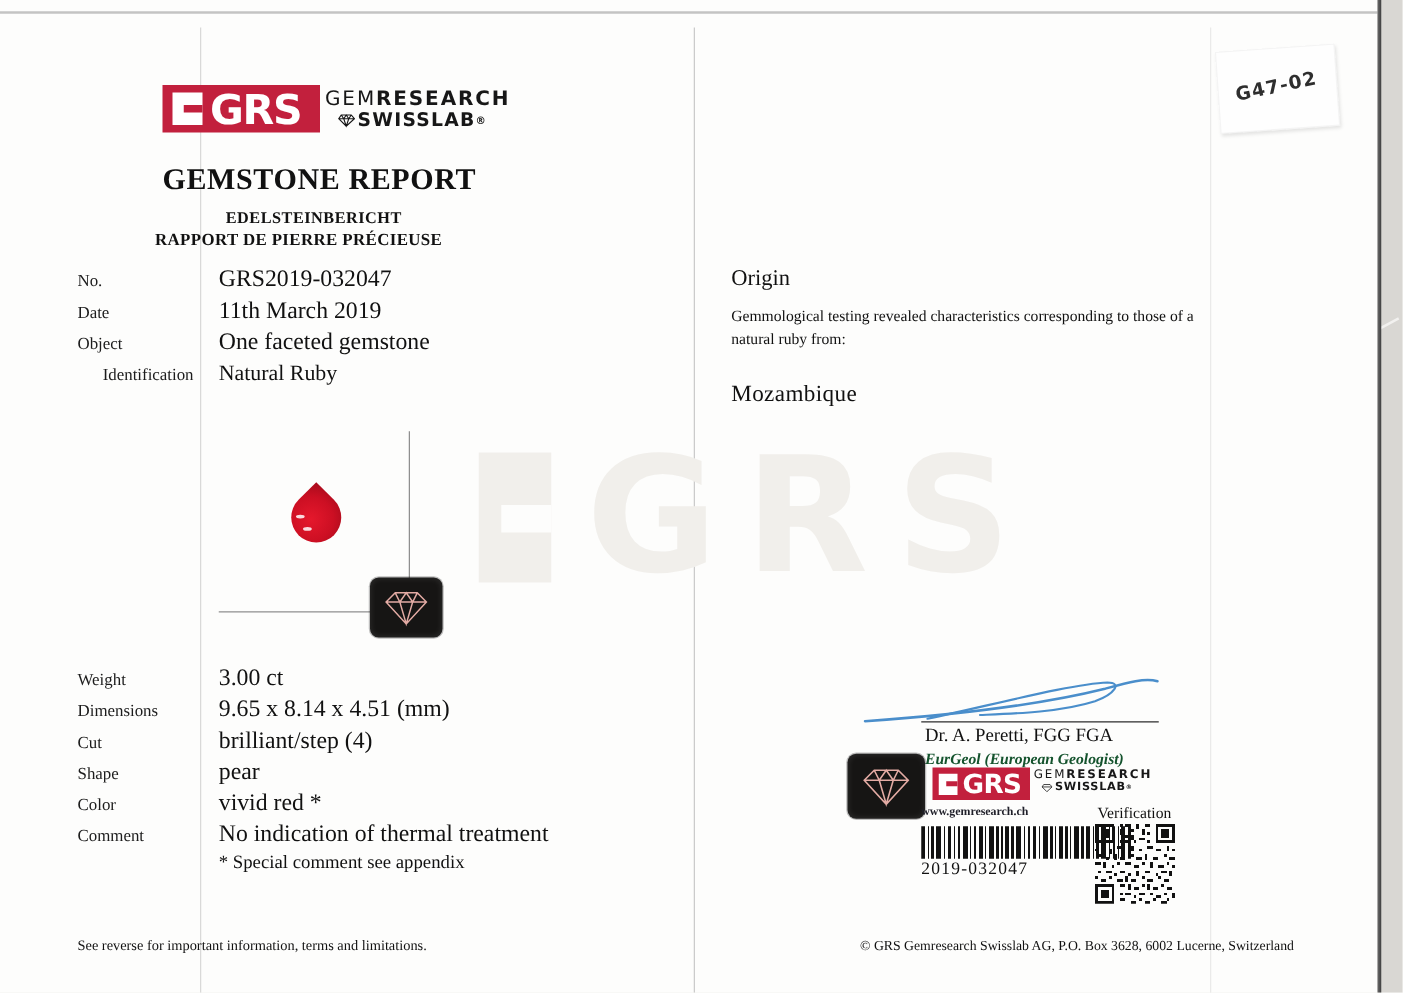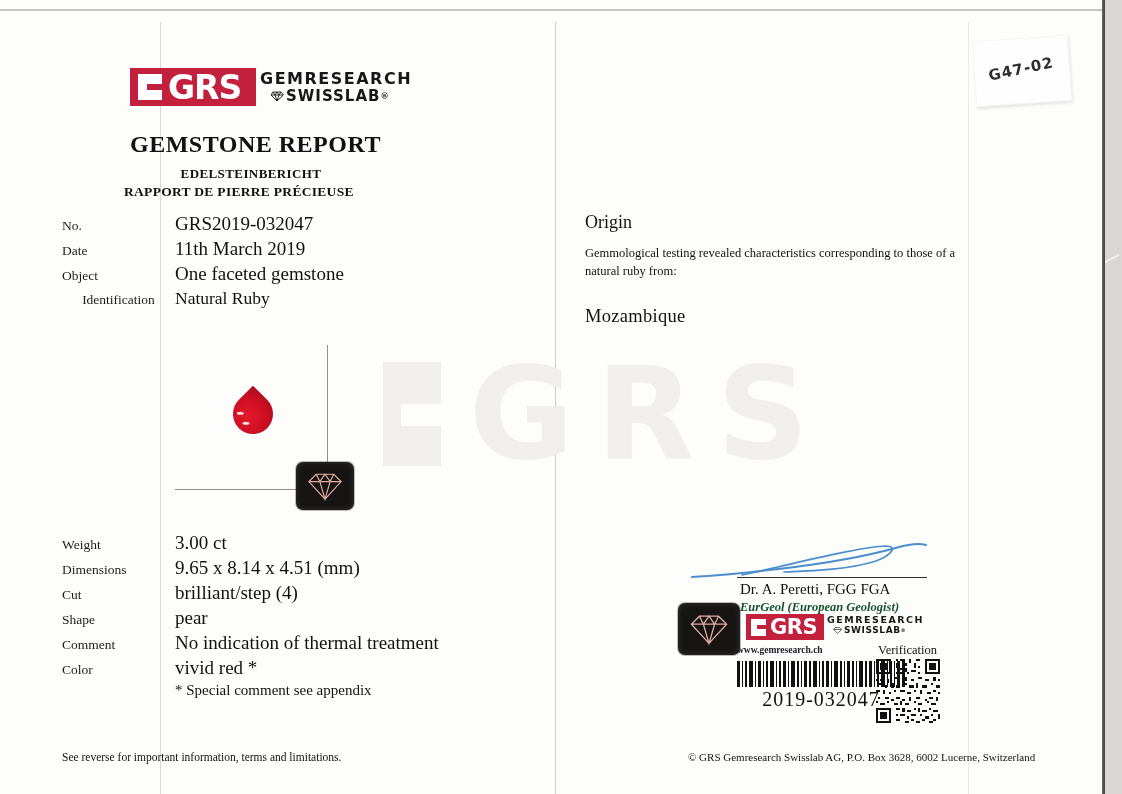--- a/index.html
+++ b/index.html
@@ -40,21 +40,21 @@
   .wm-text { font-family:"DejaVu Sans", sans-serif; font-weight:800; font-size:128px;
     letter-spacing:22px; color:#f1efeb; line-height:104px; }
 
   
   .grs-box { background:#c2203d; position:relative; display:flex; align-items:center; }
   .grs-flag { background:#ffffff; position:relative; }
   .grs-flag::after { content:""; position:absolute; background:#c2203d; right:0; top:40%; height:22%; width:62%; }
   .grs-letters { color:#ffffff; font-family:"DejaVu Sans", sans-serif; font-weight:800; }
   .logo-side { font-family:"DejaVu Sans", sans-serif; color:#171717; }
   .logo-side .l1 { letter-spacing:1.5px; }
-  .logo-side .gem { font-weight:700; }
+  .logo-side .gem { font-weight:400; }
   .logo-side .research { font-weight:700; }
   .logo-side .l2 { display:flex; align-items:center; font-weight:700; }
   .reg { font-size:.55em; vertical-align:super; }
 
   
   .logo-main { position:absolute; left:130px; top:68px; display:flex; align-items:flex-start; }
   .logo-main .grs-box { width:126px; height:38px; padding-left:8px; }
   .logo-main .grs-flag { width:24px; height:26px; margin-right:6px; }
   .logo-main .grs-letters { font-size:33px; line-height:33px; letter-spacing:-1px; }
   .logo-main .logo-side { margin-left:4px; margin-top:1px; }
@@ -117,22 +117,22 @@
   .logo-sig .grs-letters { font-size:21px; line-height:21px; letter-spacing:-.5px; }
   .logo-sig .logo-side { margin-left:3px; }
   .logo-sig .l1 { font-size:9.5px; }
   .logo-sig .l2 { font-size:9px; letter-spacing:.6px; padding-left:6px; }
 
   .website { position:absolute; left:737px; top:645px; font-family:Liberation Serif, serif;
     font-size:9.5px; font-weight:700; color:#20202a; }
   .verification { position:absolute; left:878px; top:643px; font-size:12.5px; color:#111; }
 
   .barcode { position:absolute; left:737px; top:661px; }
-  .barcode-number { position:absolute; left:737px; top:688px; width:168px; text-align:center;
-    font-size:20px; color:#111; letter-spacing:1px; }
+  .barcode-number { position:absolute; left:737px; top:688px; width:168px; 
+    font-size:14px; color:#111; letter-spacing:1px; }
   .qr { position:absolute; left:876px; top:659px; }
 
   
   .footer-left { position:absolute; left:62px; top:751px; font-size:11.5px; color:#111; }
   .footer-right { position:absolute; left:688px; top:751px; font-size:11px; color:#111; }
 
   .diamond-glyph-svg { display:inline-block; margin-right:2px; }
 </style>
 </head>
 <body>
@@ -220,26 +220,26 @@
     </div>
     <div class="frow">
       <span class="lbl">Cut</span>
       <span class="val">brilliant/step (4)</span>
     </div>
     <div class="frow">
       <span class="lbl">Shape</span>
       <span class="val">pear</span>
     </div>
     <div class="frow">
+      <span class="lbl">Color</span>
+      <span class="val">vivid red *</span>
+    </div>
+    <div class="frow">
       <span class="lbl">Comment</span>
       <span class="val">No indication of thermal treatment</span>
-    </div>
-    <div class="frow">
-      <span class="lbl">Color</span>
-      <span class="val">vivid red *</span>
     </div>
     <div class="val-line2">* Special comment see appendix</div>
   </div>
 
   <div class="footer-left">See reverse for important information, terms and limitations.</div>
 
   <div class="origin-heading">Origin</div>
   <div class="origin-body">Gemmological testing revealed characteristics corresponding to those of a natural ruby from:</div>
   <div class="origin-country">Mozambique</div>
 

